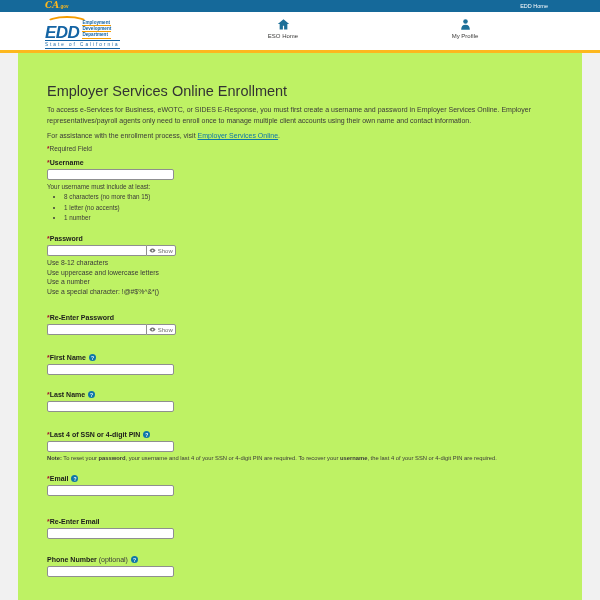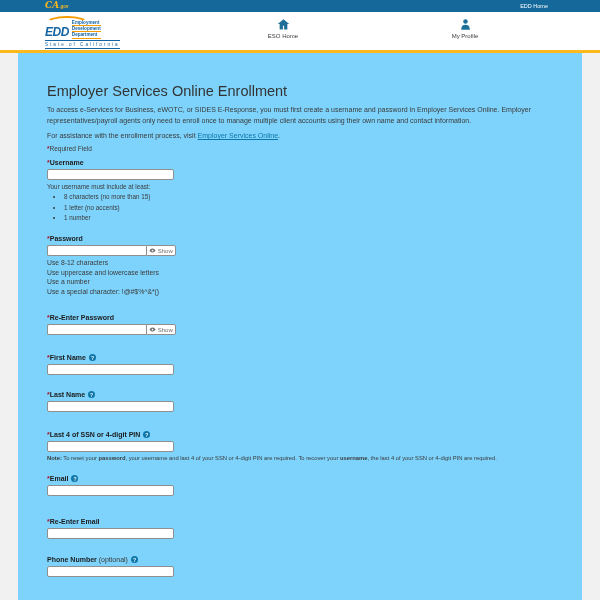--- a/index.html
+++ b/index.html
@@ -10,33 +10,33 @@
   .utility-bar { height:12px; background:var(--header_teal,#15699a); display:flex; align-items:center; justify-content:space-between; padding:0 52px 0 45px; position:relative; z-index:5; }
   .cagov { color:var(--gold,#fdb81e); font-family:"DejaVu Serif", serif; font-style:italic; font-weight:bold; font-size:9px; line-height:12px; }
   .cagov .gov { font-size:4.5px; font-style:normal; font-family:"Liberation Sans",sans-serif; }
   .utility-link { color:#fff; font-size:5.5px; text-decoration:none; }
 
   
   .main-nav { position:relative; height:38px; background:#fff; }
   .edd-logo { position:absolute; left:45px; top:4px; cursor:pointer; }
   .edd-top { position:relative; display:flex; align-items:flex-end; gap:3px; padding-top:4px; }
   .edd-arc { position:absolute; top:0; left:1px; width:42px; height:14px; border:2px solid transparent; border-top:2px solid #f59c00; border-radius:50%; }
-  .edd-acronym { font-size:12px; font-weight:bold; font-style:italic; color:var(--edd_blue,#1464a4); letter-spacing:-0.5px; line-height:13px; }
+  .edd-acronym { font-size:17px; font-weight:bold; font-style:italic; color:var(--edd_blue,#1464a4); letter-spacing:-0.5px; line-height:13px; }
   .edd-lines { display:flex; flex-direction:column; }
   .edd-lines span { font-size:4.6px; font-weight:bold; color:var(--edd_blue,#1464a4); line-height:5.2px; border-bottom:0.5px solid #f59c00; }
   .edd-tagline { margin-top:1.5px; font-size:4.6px; letter-spacing:2px; color:var(--edd_blue,#1464a4); border-top:0.5px solid var(--edd_blue,#1464a4); border-bottom:1px solid var(--edd_blue,#1464a4); padding:1px 0; text-align:center; }
   .nav-item { position:absolute; top:6px; width:66px; display:flex; flex-direction:column; align-items:center; gap:2px; cursor:pointer; text-decoration:none; }
   .nav-item .icon { width:13px; height:13px; display:block; }
   .nav-item .nav-label { font-size:6px; color:#3b3a39; }
   #nav-eso { left:250px; }
   #nav-profile { left:432px; }
   .gold-rule { height:3px; background:var(--gold,#fdb81e); }
 
   
-  .page-body { background:#7dd3fc; margin:0 18px; height:547px; padding:30px 29px 0; }
+  .page-body { background:#bef264; margin:0 18px; height:547px; padding:30px 29px 0; }
   h1 { font-size:14.5px; font-weight:400; color:#333; margin:0 0 6px; }
   .intro { font-size:7px; line-height:10.5px; margin:0 0 5px; }
   .assist { font-size:7px; line-height:10px; margin:0 0 4px; }
   .assist a { color:var(--link_blue,#0e76a8); text-decoration:underline; cursor:pointer; }
   .required-note { font-size:6.5px; margin:0 0 7px; }
   .req { color:var(--required_red,#a6192e); font-weight:bold; }
 
   .group { }
   .label-row { display:flex; align-items:center; gap:3px; margin-bottom:3px; }
   .field-label { font-size:7px; font-weight:bold; color:#1b1b1b; }

